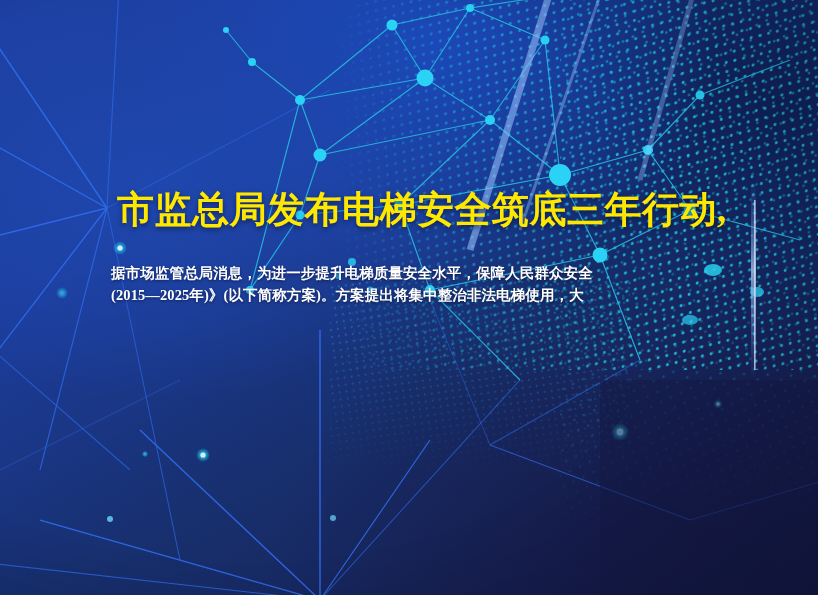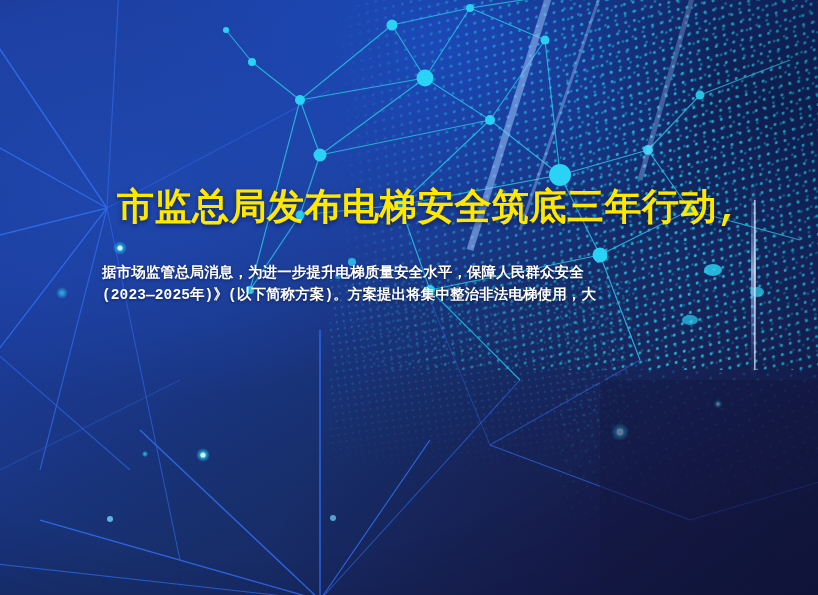--- a/index.html
+++ b/index.html
@@ -5,21 +5,21 @@
   html, body {
     margin: 0;
     padding: 0;
     background: #0b1030;
   }
   #poster {
     position: relative;
     width: 818px;
     height: 595px;
     overflow: hidden;
-    font-family: Liberation Mono, monospace;
+    font-family: Liberation Serif, serif;
     background: #0f766e;
   }
 
   
   .layer {
     position: absolute;
     inset: 0;
     pointer-events: none;
   }
   #bg-base {
@@ -51,21 +51,21 @@
     font-size: 37px;
     font-weight: bold;
     line-height: 51px;
     letter-spacing: 0.5px;
     white-space: pre-line;
     text-shadow: 0 2px 5px rgba(3,8,40,0.55);
   }
   #headline .hl-line { display: block; }
   #body-copy {
     position: absolute;
-    left: 102px;
+    left: 111px;
     top: 262px;
     width: 616px;
     color: #ffffff;
     font-size: 14.5px;
     font-weight: bold;
     line-height: 22.2px;
     letter-spacing: 0.1px;
     text-shadow: 0 1px 3px rgba(3,8,40,0.6);
   }
   #body-copy .bd-line { display: block; white-space: nowrap; }
@@ -253,17 +253,17 @@
   <div class="layer" id="bg-vignette"></div>
 
   <div id="content">
 
     <div id="headline">
       <span class="hl-line">市监总局发布电梯安全筑底三年行动,</span>
     </div>
 
     <div id="body-copy">
       <span class="bd-line">据市场监管总局消息，为进一步提升电梯质量安全水平，保障人民群众安全</span>
-      <span class="bd-line">(2023—2025年)》(以下简称方案)。方案提出将集中整治非法电梯使用，大</span>
+      <span class="bd-line">(2015—2025年)》(以下简称方案)。方案提出将集中整治非法电梯使用，大</span>
     </div>
 
   </div>
 </div>
 
 </body></html>

